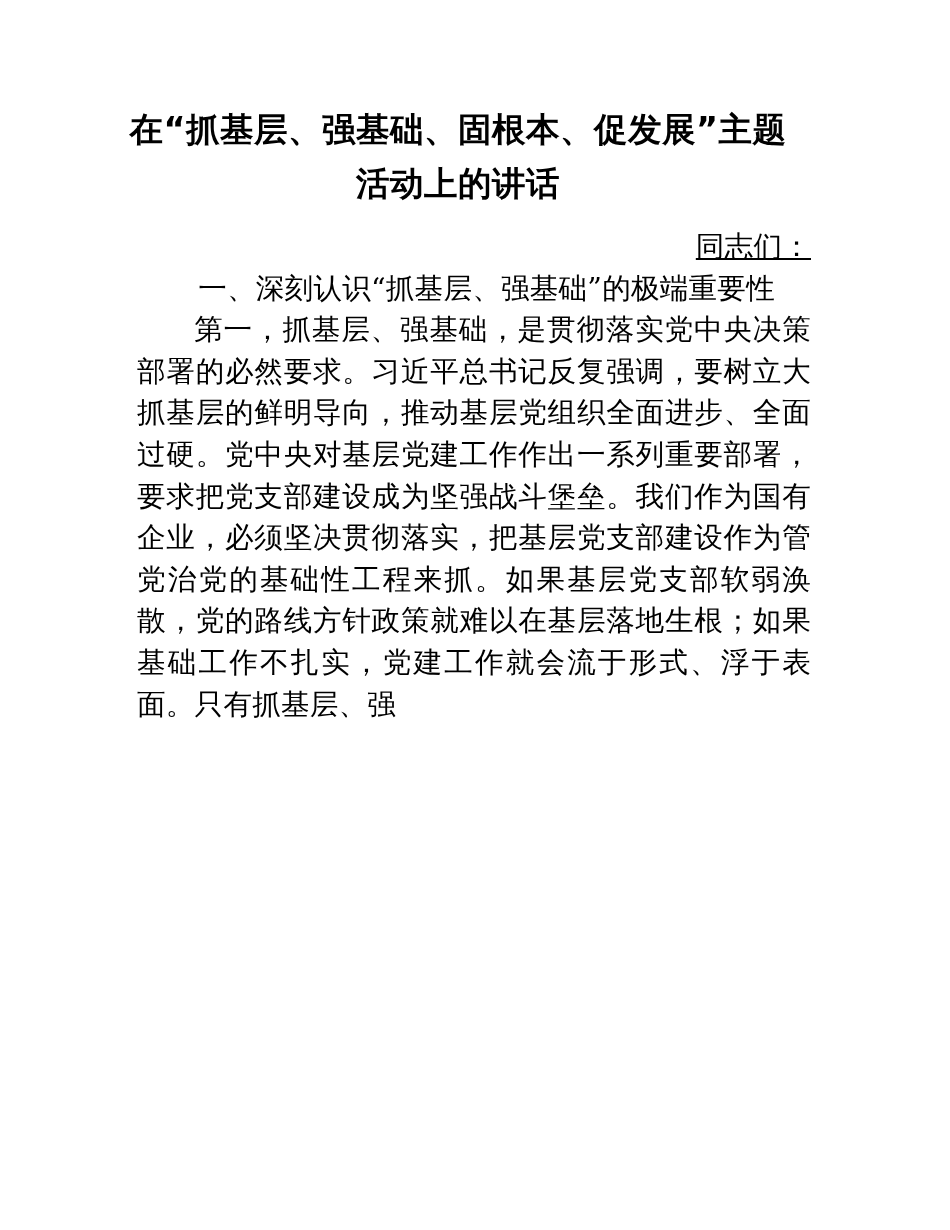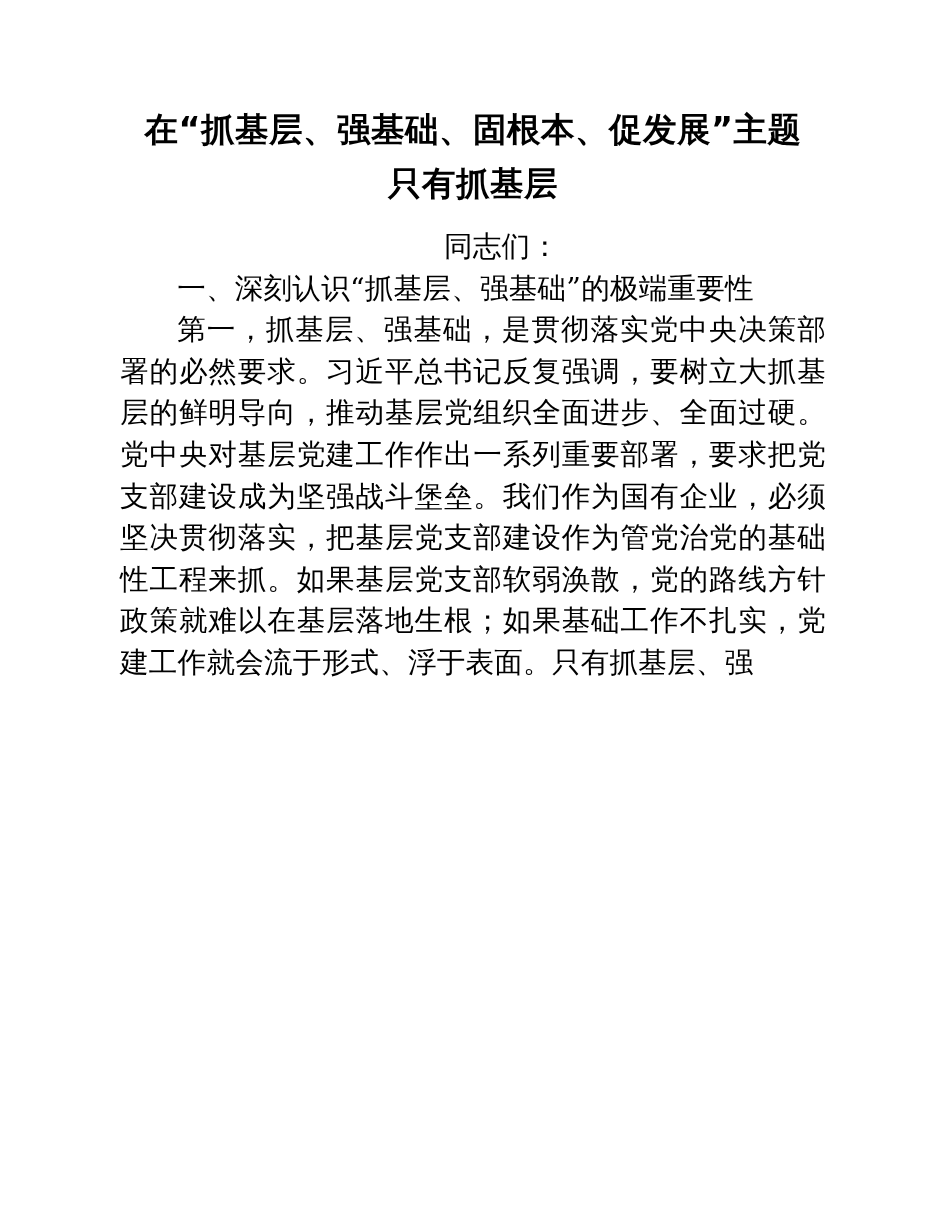--- a/index.html
+++ b/index.html
@@ -21,21 +21,21 @@
     height: 1230px;
     background: #ffffff;
     margin: 0 auto;
     overflow: hidden;
     box-sizing: border-box;
   }
 
   
   #content {
     position: absolute;
-    left: 120px;
+    left: 105px;
     top: 0;
     width: 706px;
   }
 
   
   .doc-title {
     font-family: "DejaVu Sans", "Liberation Sans", sans-serif;
     font-weight: 700;
     font-size: 33.5px;
     line-height: 52px;
@@ -66,42 +66,44 @@
     margin: 0;
     text-align: justify;
     text-justify: inter-character;
     text-indent: 2em;
     letter-spacing: 0.2px;
     word-break: break-all;
   }
 
   
   p.para.salutation {
-    text-align: center;
+    text-align: right;
+    text-decoration: underline;
   }
 
   
   p.para.section-head {
-    text-align: left;
+    text-align: center;
   }
 
   
   p.para.continues {
     text-align: justify;
+    margin-left: 32px;
   }
 </style>
 </head>
 <body>
 
 <div id="page">
   <div id="content">
 
     <h1 class="doc-title">
       <span class="tl-line l1">在“抓基层、强基础、固根本、促发展”主题</span>
-      <span class="tl-line l2">只有抓基层</span>
+      <span class="tl-line l2">活动上的讲话</span>
     </h1>
 
     <div class="body-block">
 
       <p class="para salutation">同志们：</p>
 
 
       <p class="para section-head">一、深刻认识“抓基层、强基础”的极端重要性</p>
 
 

